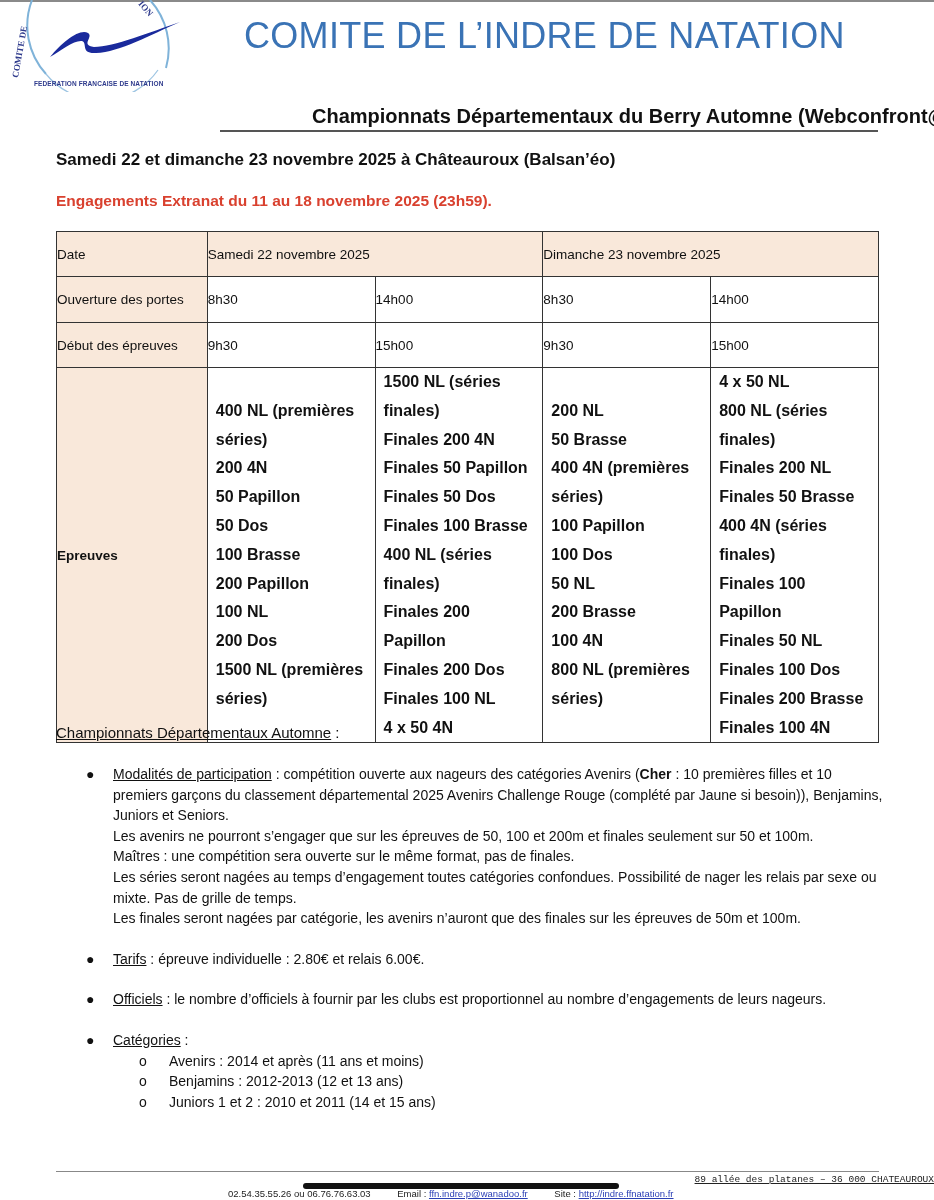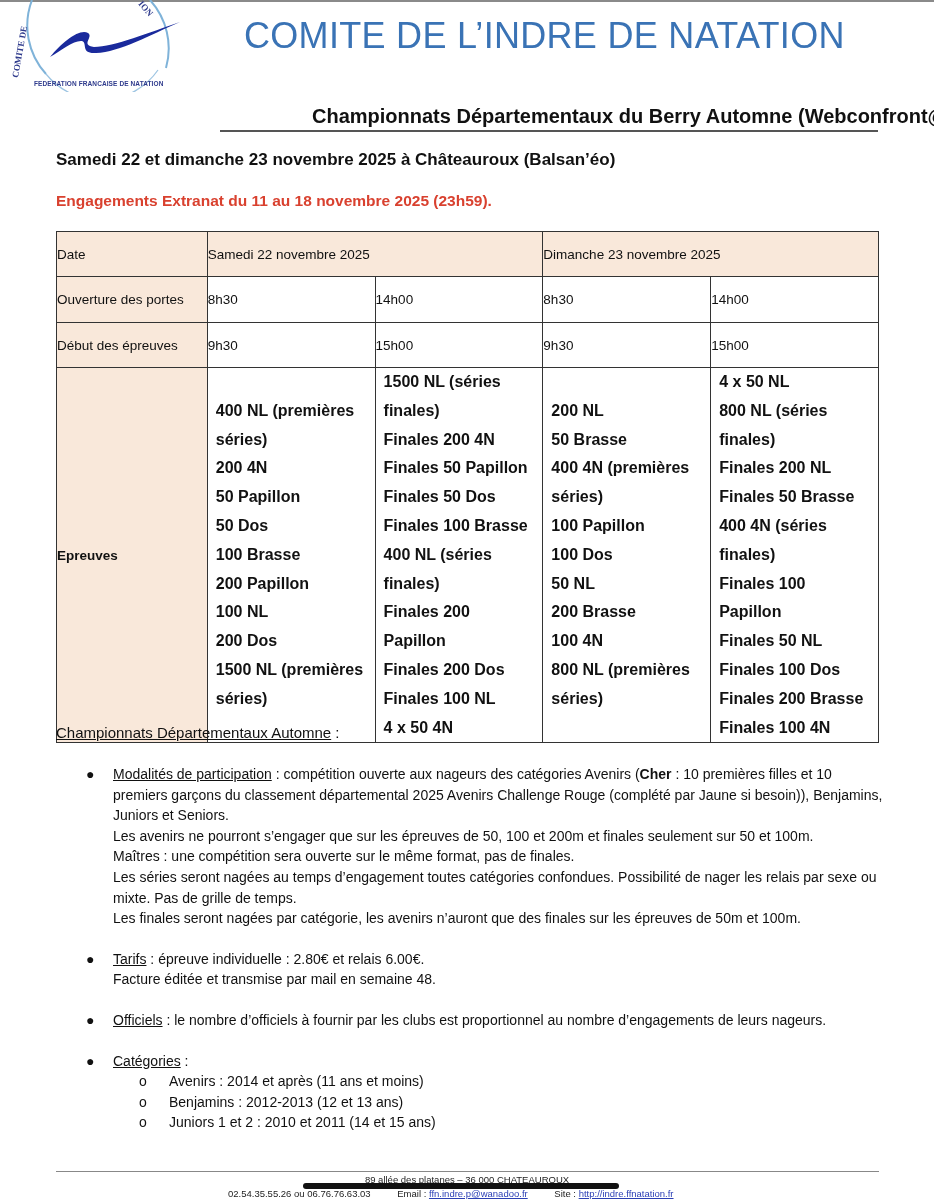--- a/index.html
+++ b/index.html
@@ -39,21 +39,21 @@
 
     .bullets { position: absolute; left: 56px; top: 764px; width: 830px; font-size: 14px; line-height: 20.6px; }
     .bullet { position: relative; padding-left: 57px; margin-bottom: 20px; }
     .bullet .dot { position: absolute; left: 30px; top: 0; font-size: 14px; }
     .bullet p { margin: 0; }
     .sub-list { margin-top: 0; }
     .sub-item { position: relative; padding-left: 56px; }
     .sub-item .circ { position: absolute; left: 26px; top: 0; }
 
     .footer-rule { position: absolute; left: 56px; top: 1171px; width: 823px; height: 1px; background: #888; }
-    .footer-addr { position: absolute; left: 0; width: 934px; top: 1174px; text-align: center; font-size: 9.5px; color: #222; }
+    .footer-addr { position: absolute; left: 0; width: 934px; top: 1174px; text-align: right; font-size: 9.5px; color: #222; font-family: Liberation Mono, monospace; }
     .footer-addr span { text-decoration: underline; }
     .redact { position: absolute; left: 303px; top: 1183px; width: 316px; height: 6px; background: #111; border-radius: 4px; }
     .footer-contact { position: absolute; left: 228px; top: 1188px; font-size: 9.5px; color: #222; white-space: nowrap; }
     .footer-contact a { color: #2b3fb5; text-decoration: underline; }
     .gap { display: inline-block; width: 24px; }
   </style>
 </head>
 <body>
 
 <div class="topline"></div>
@@ -177,21 +177,20 @@
     <p><span class="u">Modalités de participation</span><span> : </span><span>compétition ouverte aux nageurs des catégories Avenirs (</span><b>Cher</b><span> : 10 premières filles et 10 premiers garçons du classement départemental 2025 Avenirs Challenge Rouge (complété par Jaune si besoin)), Benjamins, Juniors et Seniors.</span></p>
     <p>Les avenirs ne pourront s’engager que sur les épreuves de 50, 100 et 200m et finales seulement sur 50 et 100m.</p>
     <p>Maîtres : une compétition sera ouverte sur le même format, pas de finales.</p>
     <p>Les séries seront nagées au temps d’engagement toutes catégories confondues. Possibilité de nager les relais par sexe ou mixte. Pas de grille de temps.</p>
     <p>Les finales seront nagées par catégorie, les avenirs n’auront que des finales sur les épreuves de 50m et 100m.</p>
   </div>
 
   <div class="bullet">
     <span class="dot">●</span>
     <p><span class="u">Tarifs</span><span> : </span><span>épreuve individuelle : 2.80€ et relais 6.00€.</span></p>
-    <p>Facture éditée et transmise par mail en semaine 48.</p>
   </div>
 
   <div class="bullet">
     <span class="dot">●</span>
     <p><span class="u">Officiels</span><span> : </span><span>le nombre d’officiels à fournir par les clubs est proportionnel au nombre d’engagements de leurs nageurs.</span></p>
   </div>
 
   <div class="bullet">
     <span class="dot">●</span>
     <p><span class="u">Catégories</span><span> :</span></p>

